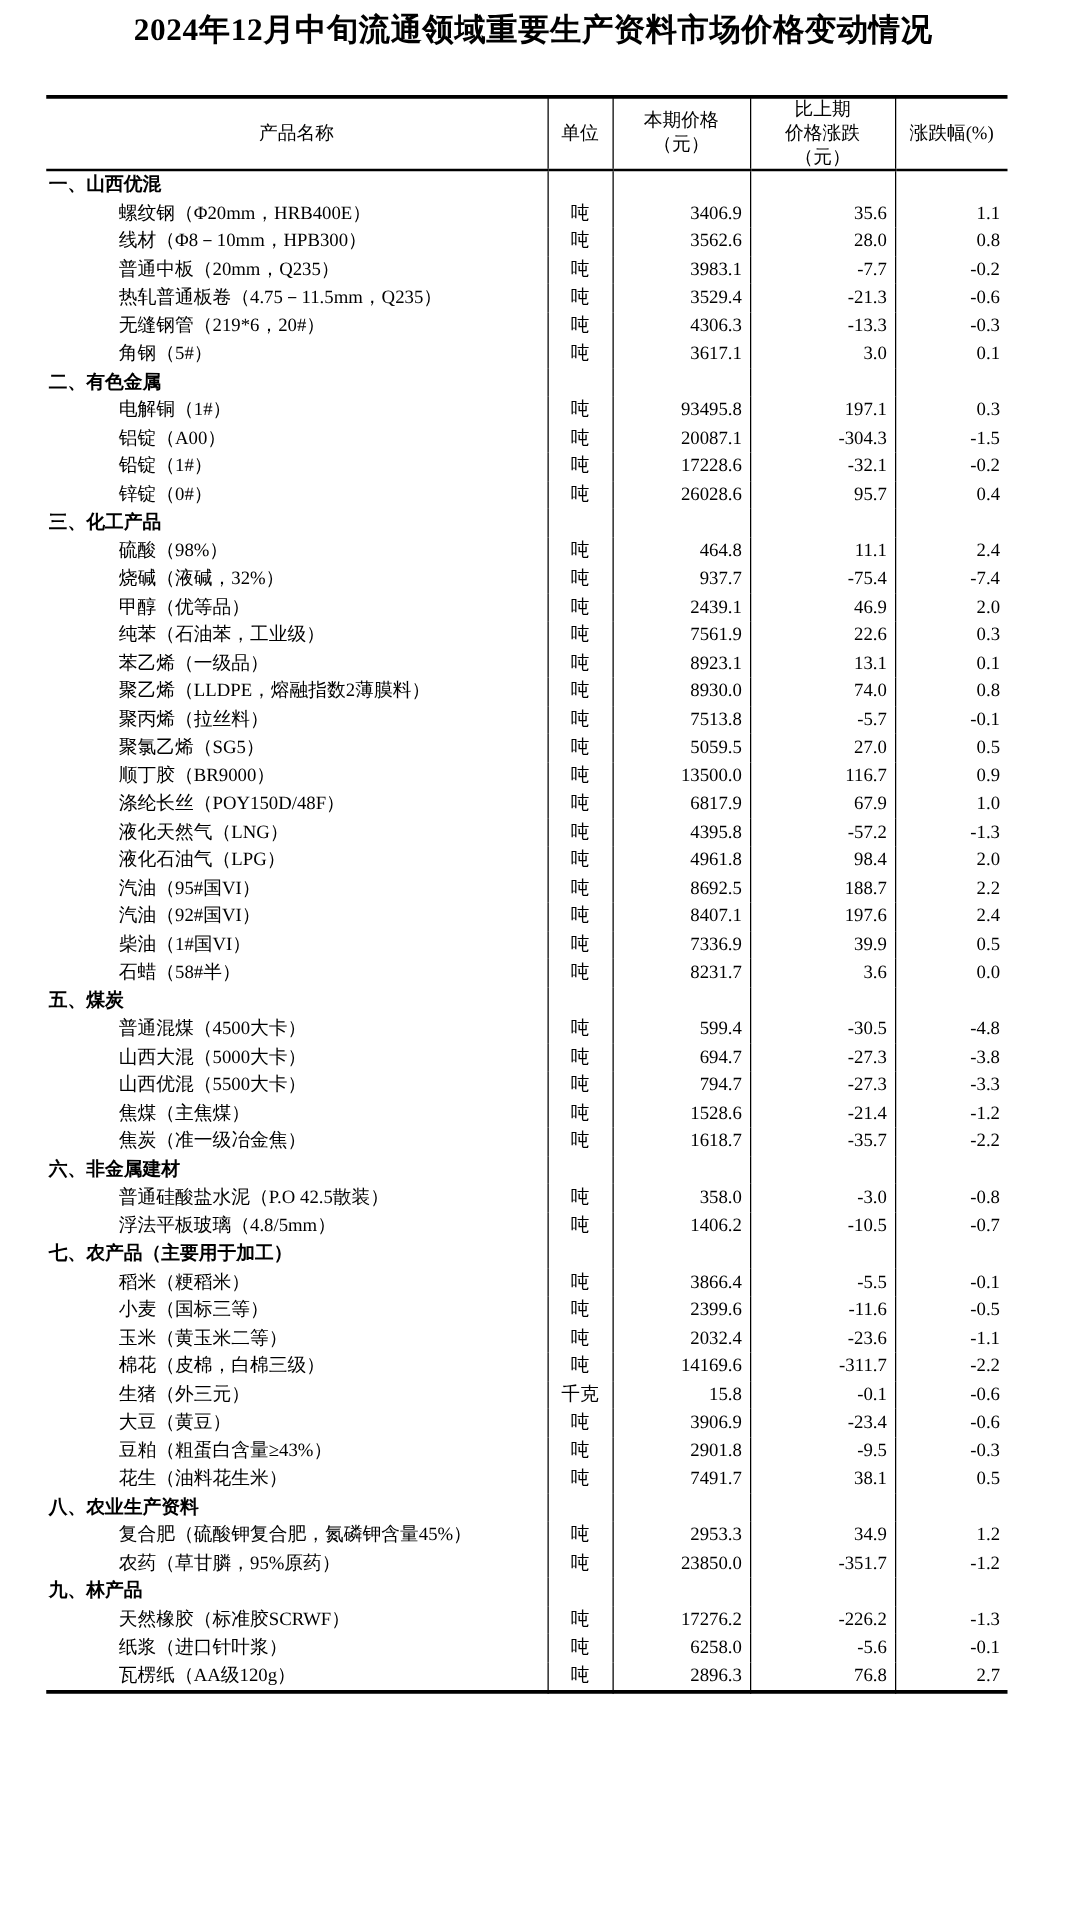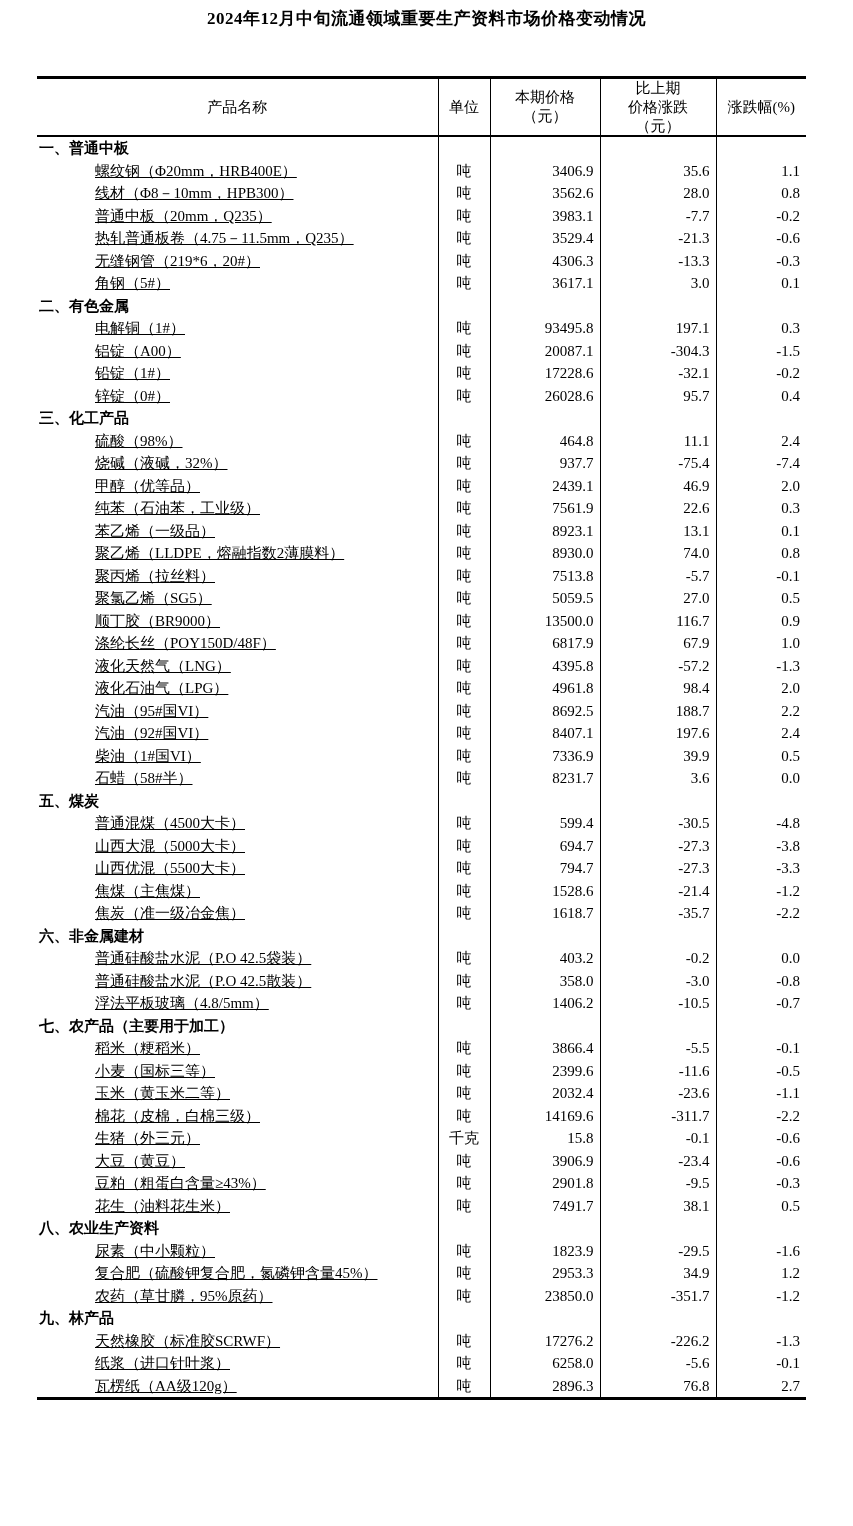--- a/index.html
+++ b/index.html
@@ -7,21 +7,21 @@
   body {
     width: 853px; height: 1526px;
     color: #000;
     font-family: "Liberation Serif", "DejaVu Serif", serif;
   }
   .page { position: relative; width: 853px; height: 1526px; overflow: hidden; }
 
   .doc-title {
     position: absolute; top: 7px; left: 0; width: 100%;
     margin: 0; text-align: center;
-    font-size: 17px; font-weight: bold; letter-spacing: 0.5px;
+    font-size: 25px; font-weight: bold; letter-spacing: 0.5px;
   }
 
   .table-wrap { position: absolute; top: 76px; left: 37px; width: 769px; }
 
   table {
     width: 769px; table-layout: fixed; border-collapse: collapse;
     border-top: 3px solid #000;
     border-bottom: 3px solid #000;
   }
   col.c-product { width: 401px; }
@@ -38,21 +38,21 @@
     font-weight: normal; font-size: 15px; line-height: 1.25;
     text-align: center; vertical-align: middle;
   }
 
   tbody td {
     height: 22.5px; padding: 0;
     font-size: 15px; line-height: 22.5px;
     white-space: nowrap; vertical-align: middle;
   }
   td.section-label { font-weight: bold; padding-left: 2px; }
-  td.name-cell   { padding-left: 58px; text-decoration: underline; }
+  td.name-cell   { padding-left: 58px; }
   td.unit-cell   { text-align: center; }
   td.num-cell    { text-align: right; padding-right: 6px; }
 
   .footnote {
     position: absolute; top: 1544px; left: 35px;
     font-size: 14px;
     font-style: italic;
   }
 </style>
 </head>
@@ -88,21 +88,21 @@
             <div>价格涨跌</div>
             <div>（元）</div>
           </th>
           <th>
             <span>涨跌幅(%)</span>
           </th>
         </tr>
       </thead>
       <tbody id="table-body">
           <tr>
-            <td class="section-label">一、普通中板</td>
+            <td class="section-label">一、山西优混</td>
             <td class="unit-cell"></td>
             <td class="num-cell"></td>
             <td class="num-cell"></td>
             <td class="num-cell"></td>
           </tr>
           <tr>
             <td class="name-cell">螺纹钢（Φ20mm，HRB400E）</td>
             <td class="unit-cell">吨</td>
             <td class="num-cell">3406.9</td>
             <td class="num-cell">35.6</td>
@@ -338,27 +338,20 @@
             <td class="num-cell">1618.7</td>
             <td class="num-cell">-35.7</td>
             <td class="num-cell">-2.2</td>
           </tr>
           <tr>
             <td class="section-label">六、非金属建材</td>
             <td class="unit-cell"></td>
             <td class="num-cell"></td>
             <td class="num-cell"></td>
             <td class="num-cell"></td>
-          </tr>
-          <tr>
-            <td class="name-cell">普通硅酸盐水泥（P.O 42.5袋装）</td>
-            <td class="unit-cell">吨</td>
-            <td class="num-cell">403.2</td>
-            <td class="num-cell">-0.2</td>
-            <td class="num-cell">0.0</td>
           </tr>
           <tr>
             <td class="name-cell">普通硅酸盐水泥（P.O 42.5散装）</td>
             <td class="unit-cell">吨</td>
             <td class="num-cell">358.0</td>
             <td class="num-cell">-3.0</td>
             <td class="num-cell">-0.8</td>
           </tr>
           <tr>
             <td class="name-cell">浮法平板玻璃（4.8/5mm）</td>
@@ -431,27 +424,20 @@
             <td class="num-cell">0.5</td>
           </tr>
           <tr>
             <td class="section-label">八、农业生产资料</td>
             <td class="unit-cell"></td>
             <td class="num-cell"></td>
             <td class="num-cell"></td>
             <td class="num-cell"></td>
           </tr>
           <tr>
-            <td class="name-cell">尿素（中小颗粒）</td>
-            <td class="unit-cell">吨</td>
-            <td class="num-cell">1823.9</td>
-            <td class="num-cell">-29.5</td>
-            <td class="num-cell">-1.6</td>
-          </tr>
-          <tr>
             <td class="name-cell">复合肥（硫酸钾复合肥，氮磷钾含量45%）</td>
             <td class="unit-cell">吨</td>
             <td class="num-cell">2953.3</td>
             <td class="num-cell">34.9</td>
             <td class="num-cell">1.2</td>
           </tr>
           <tr>
             <td class="name-cell">农药（草甘膦，95%原药）</td>
             <td class="unit-cell">吨</td>
             <td class="num-cell">23850.0</td>

